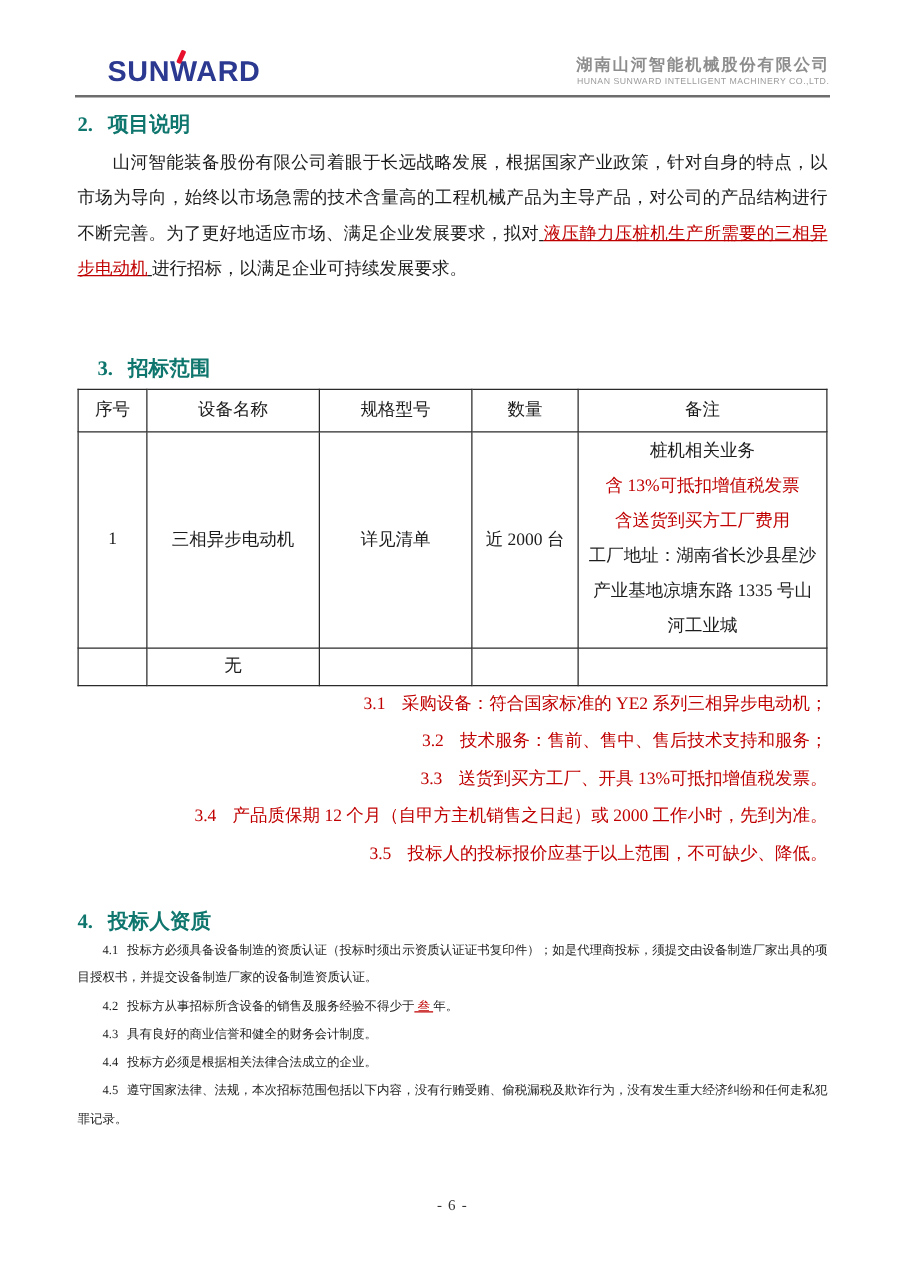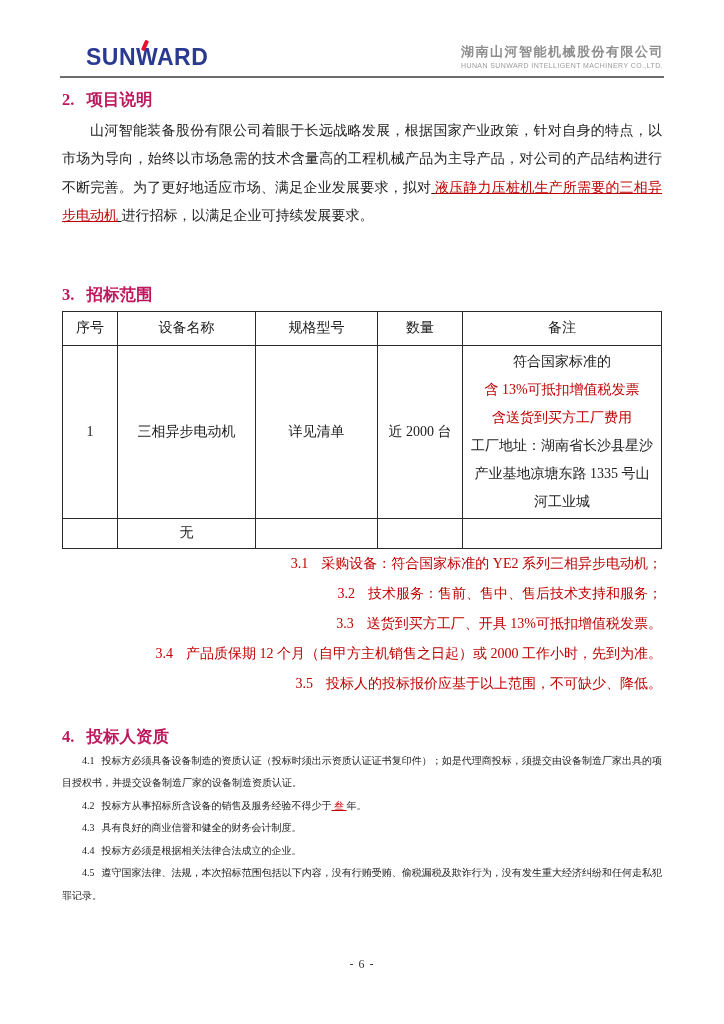--- a/index.html
+++ b/index.html
@@ -18,28 +18,28 @@
   }
   .logo {
     font-family:"Liberation Sans","DejaVu Sans",sans-serif;
     font-weight:bold; font-size:23px; letter-spacing:0.5px;
     color:#2b3990; position:relative; line-height:1; padding-left:26px;
   }
   .logo-accent {
     position:absolute; top:-6px; left:83px; width:4px; height:11px;
     background:#e8112d; transform:rotate(24deg); border-radius:1px;
   }
-  .company { text-align:left; font-family:"Liberation Sans","DejaVu Sans",sans-serif; }
+  .company { text-align:center; font-family:"Liberation Sans","DejaVu Sans",sans-serif; }
   .company-cn { font-size:13px; font-weight:bold; color:#8d8d8d; letter-spacing:1.5px; line-height:1.2; }
   .company-en { font-size:7px; color:#9b9b9b; letter-spacing:0.4px; margin-top:2px; }
   
-  .h-sec { font-size:16.5px; font-weight:bold; color:#be185d; }
+  .h-sec { font-size:16.5px; font-weight:bold; color:#0f766e; }
   .h-sec .h-num { margin-right:12px; }
   .h2-s2 { margin-top:11px; }
-  .h2-s3 { margin-top:53px; margin-bottom:5px; }
+  .h2-s3 { margin-top:53px; margin-bottom:5px;margin-left:16px; }
   .h2-s4 { margin-top:27px; margin-bottom:2px; }
   .para {
     font-size:14px; line-height:28.5px; text-align:justify; text-indent:2em; margin-top:6px;
   }
   .red { color:#c00000; }
   .u { text-decoration:underline; }
   .u-black { text-decoration:underline; color:#1c1c1c; }
   
   table.scope {
     width:100%; border-collapse:collapse; margin-top:2px;
@@ -101,21 +101,21 @@
         <td class="c3">规格型号</td>
         <td class="c4">数量</td>
         <td class="c5">备注</td>
       </tr>
       <tr class="r1">
         <td>1</td>
         <td>三相异步电动机</td>
         <td>详见清单</td>
         <td>近 2000 台</td>
         <td class="remark">
-          <div>符合国家标准的</div>
+          <div>桩机相关业务</div>
           <div class="red">含 13%可抵扣增值税发票</div>
           <div class="red">含送货到买方工厂费用</div>
           <div>工厂地址：湖南省长沙县星沙</div>
           <div>产业基地凉塘东路 1335 号山</div>
           <div>河工业城</div>
         </td>
       </tr>
       <tr class="r2">
         <td></td>
         <td>无</td>

